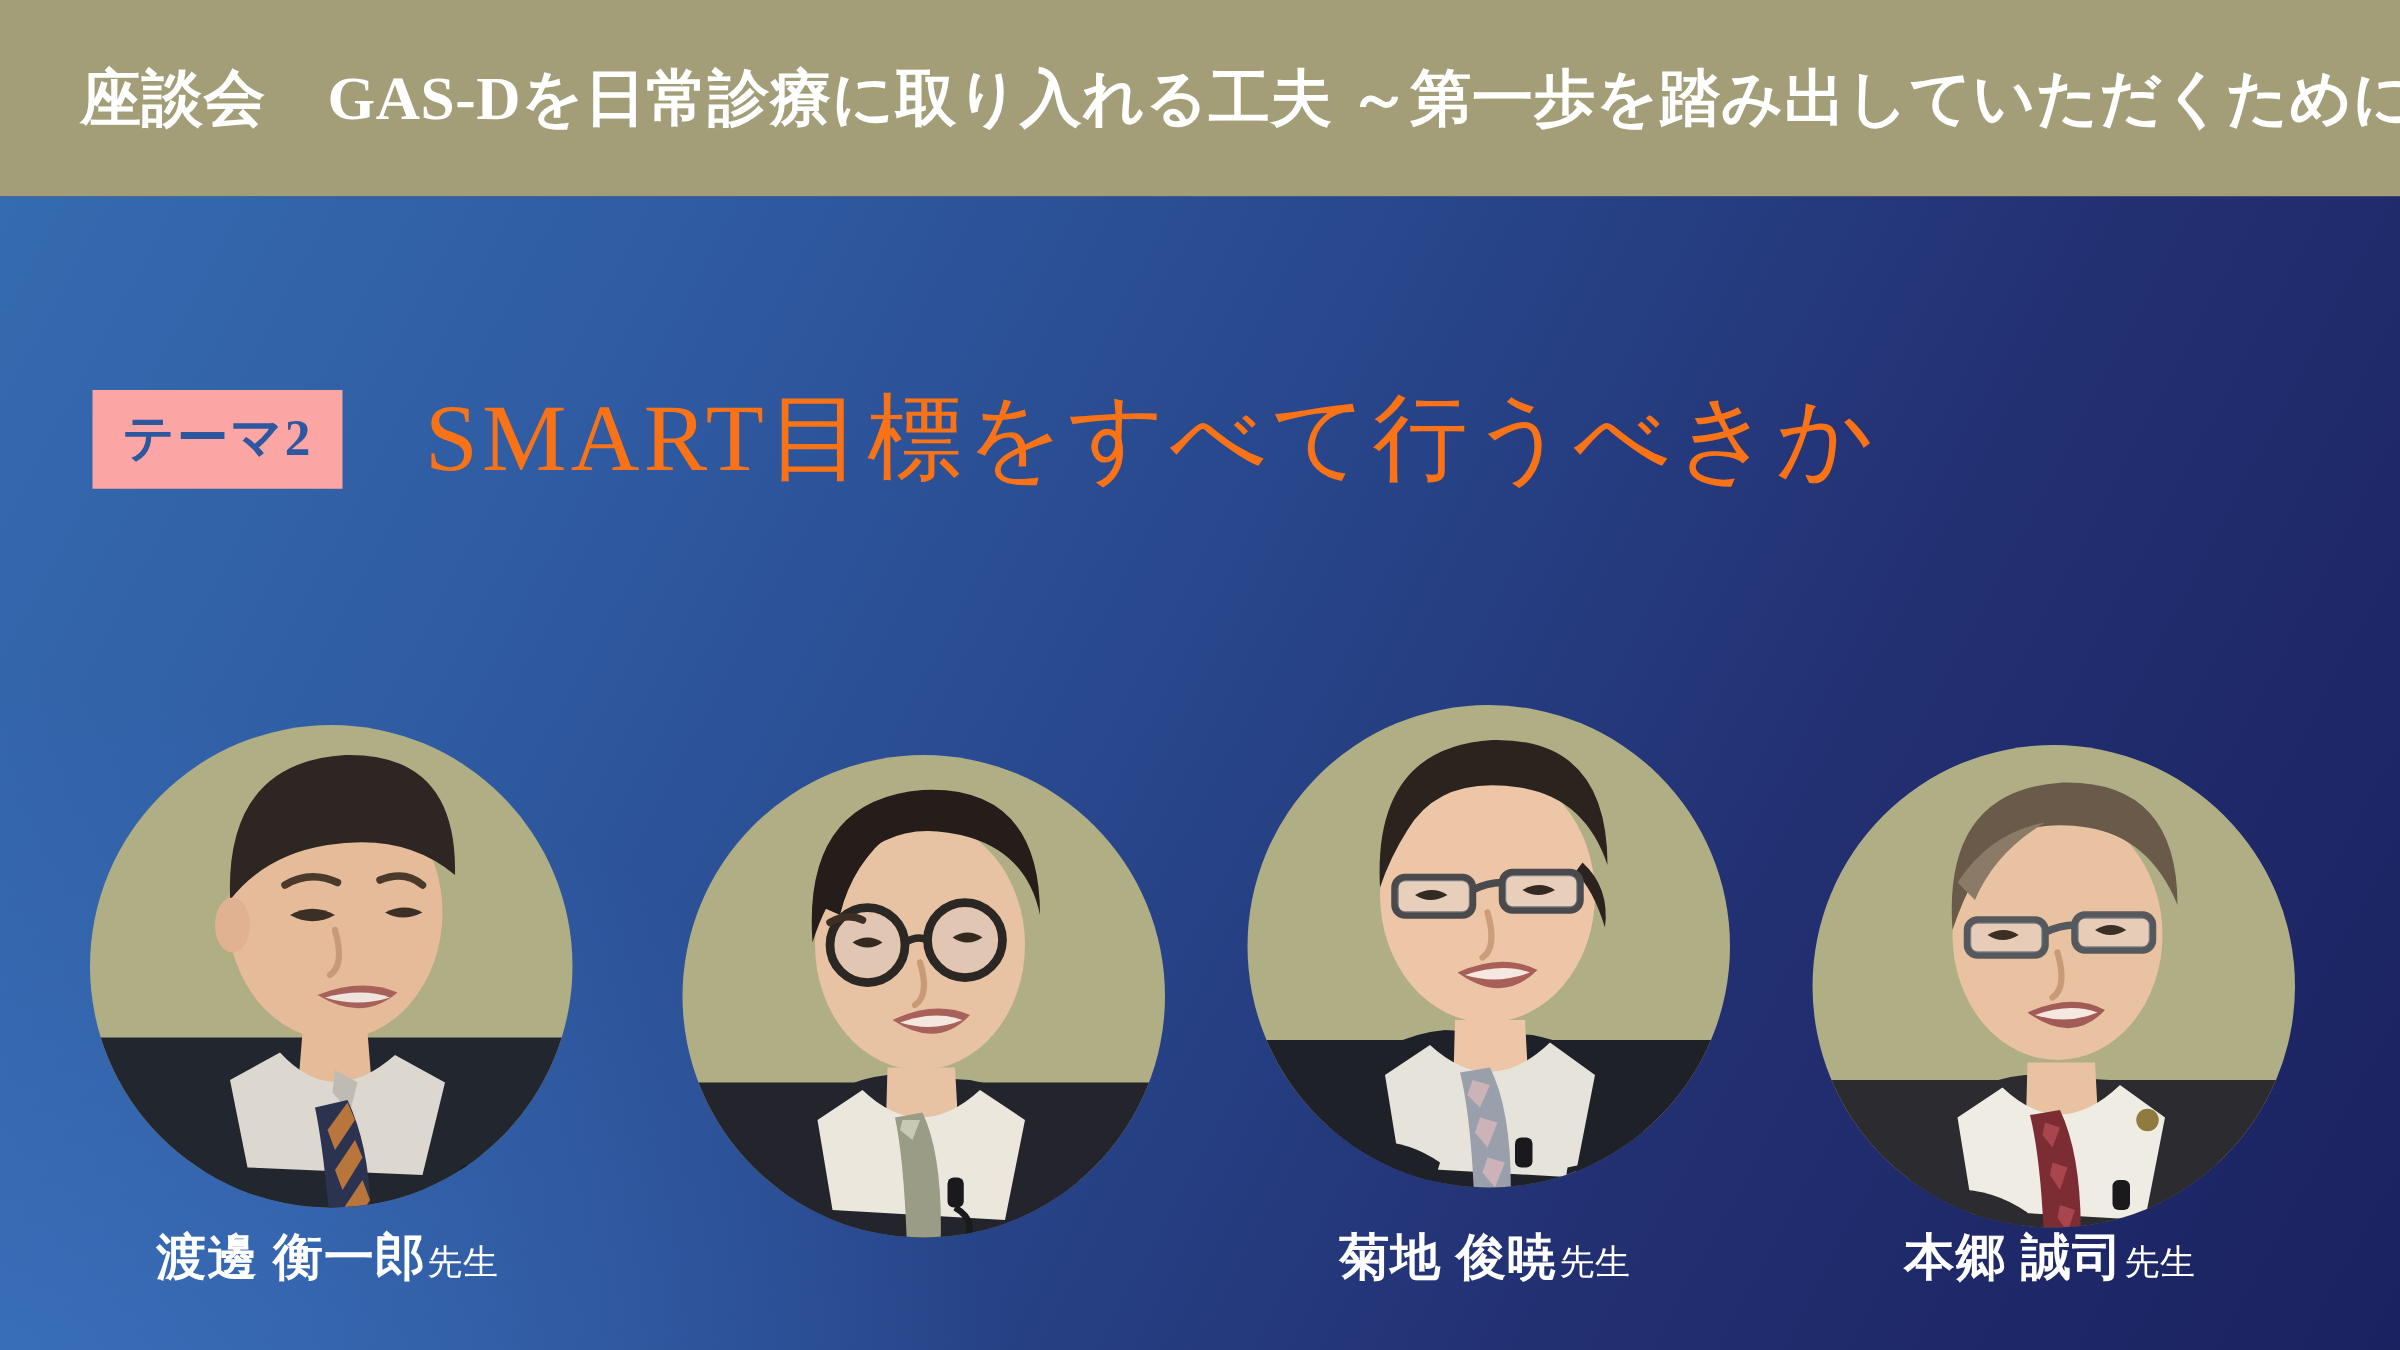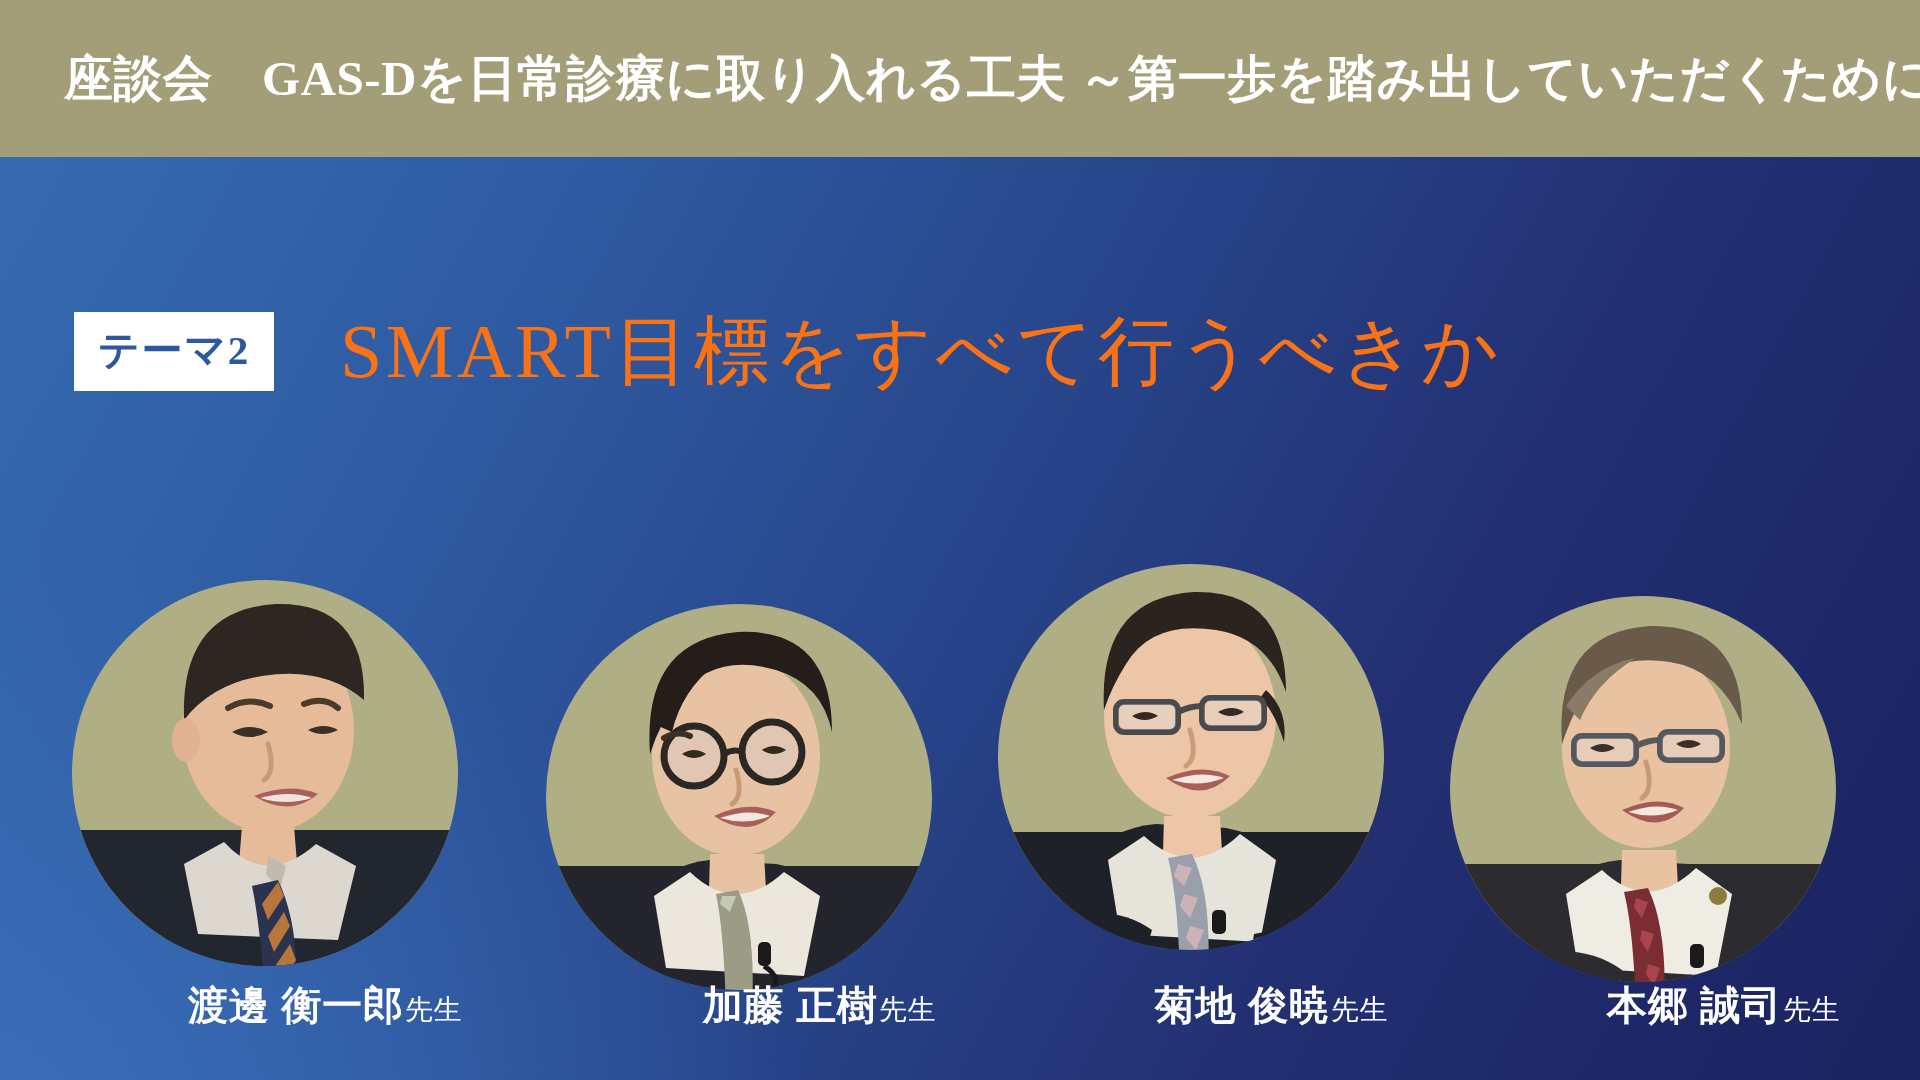--- a/index.html
+++ b/index.html
@@ -58,21 +58,21 @@
     position: absolute;
     left: 0;
     top: 296px;
     width: 1920px;
     height: 110px;
     display: flex;
     align-items: center;
   }
   .theme-badge {
     margin-left: 74px;
-    background: #ffffff;
+    background: #fca5a5;
     color: #2d589f;
     font-family: "Liberation Serif", "DejaVu Serif", serif;
     font-weight: 700;
     font-size: 41px;
     line-height: 1;
     padding: 18px 24px 20px 24px;
     letter-spacing: 0.04em;
     white-space: nowrap;
   }
   .headline {
@@ -135,21 +135,21 @@
   .person.p1 .fig-overflow { top: 80px; }
   .person.p2 .fig-overflow { top: 104px; }
   .person.p3 .fig-overflow { top: 64px; }
   .person.p4 .fig-overflow { top: 96px; }
 
   .nameline {
     position: absolute;
     left: 0;
     top: 478px;
     width: 400px;
-    text-align: right;
+    text-align: center;
     color: #ffffff;
     white-space: nowrap;
   }
   .nm {
     font-weight: 700;
     font-size: 40px;
     letter-spacing: 0.02em;
   }
   .hon {
     font-weight: 400;
@@ -243,23 +243,20 @@
             <path d="M136 150 q12 -8 24 0 q-12 8 -24 0 z" fill="#33291f"></path>
             <path d="M216 146 q12 -8 24 0 q-12 8 -24 0 z" fill="#33291f"></path>
             <path d="M190 166 q8 26 -4 34" stroke="#c99a78" stroke-width="5" fill="none" stroke-linecap="round"></path>
             <path d="M168 212 q34 -16 62 -4 q-26 28 -62 4 z" fill="#a8605a"></path>
             <path d="M174 214 q28 -10 50 -2 q-24 10 -50 2 z" fill="#f3e7e0"></path>
             <path d="M118 134 q14 -8 26 -2" stroke="#3b2f26" stroke-width="6" fill="none" stroke-linecap="round"></path>
             <rect x="212" y="338" width="13" height="24" rx="5" fill="#1a1a1c"></rect>
             <path d="M218 362 q20 12 6 30" stroke="#1a1a1c" stroke-width="5" fill="none"></path>
           </g>
         </svg>
-      </div>
-      <div class="nameline">
-        <span class="nm">加藤 正樹</span><span class="hon">先生</span>
       </div>
     </div>
 
     <div class="person p3">
       <div class="photo-wrap">
         <div class="disc"></div>
         <svg class="fig-overflow" viewBox="0 0 386 470">
           <defs>
             <clipPath id="clip3">
                 <circle cx="193" cy="193" r="193"></circle>

